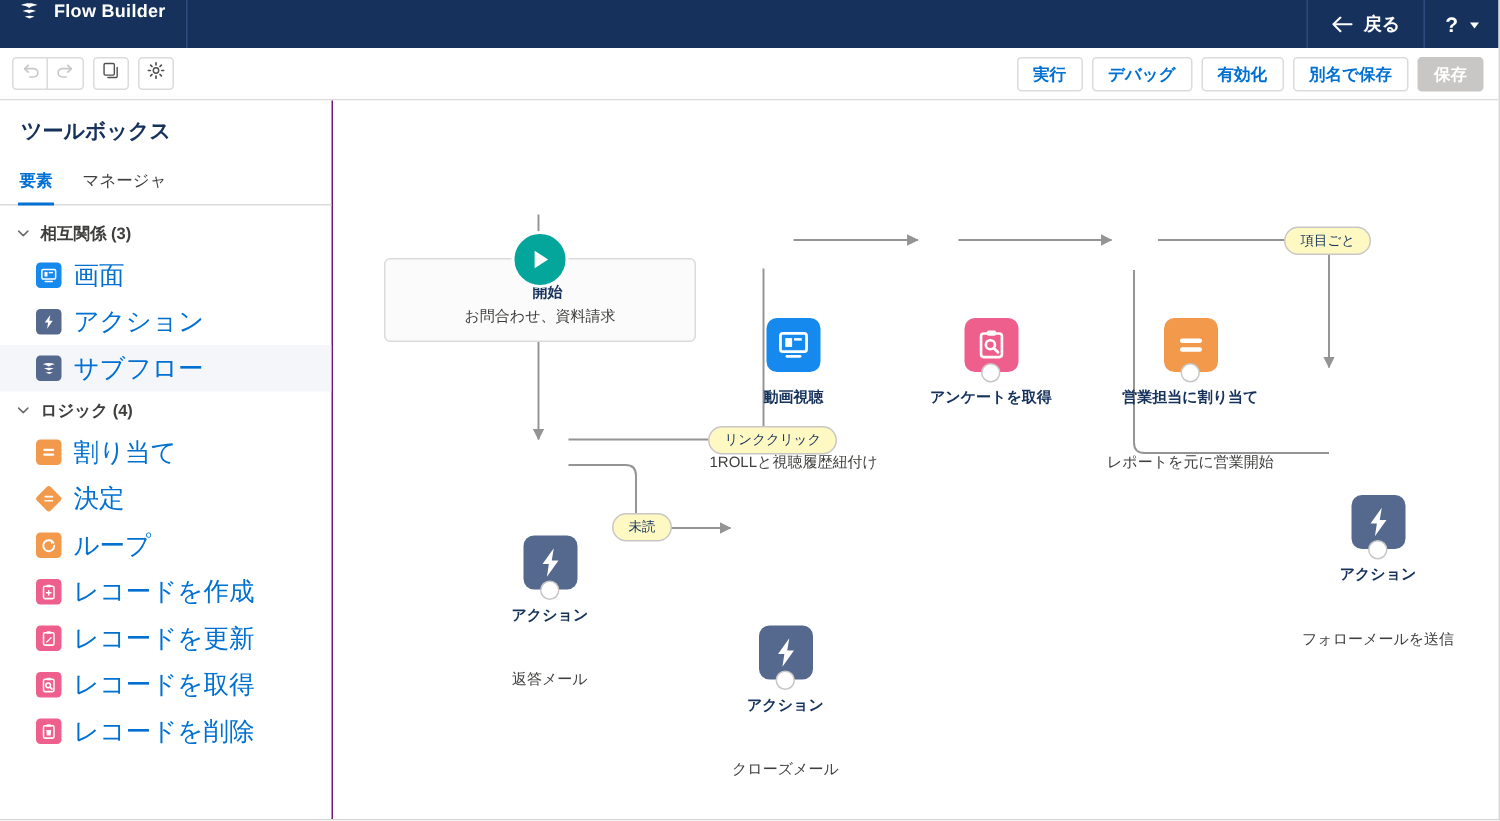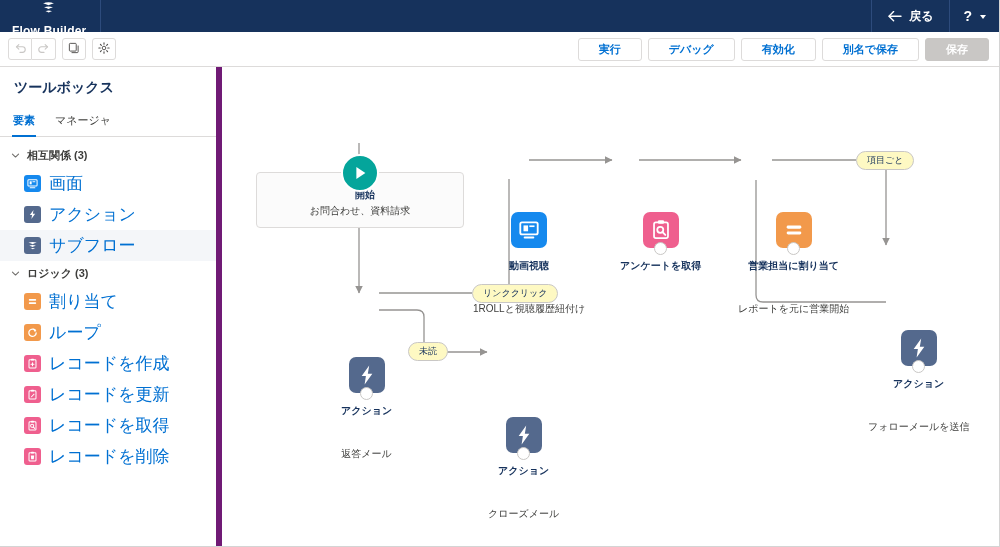--- a/index.html
+++ b/index.html
@@ -18,25 +18,24 @@
     overflow: hidden;
   }
 
   
   .header {
     position: absolute; top: 0; left: 0; right: 0; height: 32px;
     background: #16325c;
     display: flex; align-items: stretch;
   }
   .brand {
-    display: flex; align-items: center; gap: 8px;
+    display: flex; align-items: flex-start; gap: 8px;
     padding: 0 14px 0 12px;
     border-right: 1px solid #2d4b7c;
     color: #fff;
-    flex-direction: column;
   }
   .brand-label { font-size: 12px; font-weight: 700; letter-spacing: .2px; white-space: nowrap; }
   .brand-icon svg { display: block; }
   .header-spacer { flex: 1; }
   .hdr-btn {
     display: flex; align-items: center; justify-content: center; gap: 7px;
     color: #fff; font-size: 12px; font-weight: 700;
     border-left: 1px solid #2d4b7c;
     padding: 0 16px; cursor: pointer; white-space: nowrap;
   }
@@ -62,38 +61,38 @@
     display: flex; align-items: center; justify-content: center;
     cursor: pointer;
   }
   .tb-group .tb-btn:first-child { border-radius: 3px 0 0 3px; }
   .tb-group .tb-btn:last-child { border-radius: 0 3px 3px 0; border-left: none; }
   .tb-btn.single { border-radius: 3px; }
   .tb-btn.disabled { cursor: default; }
   .tb-right { margin-left: auto; display: flex; align-items: center; gap: 6px; padding-right: 2px; }
   .act-btn {
     height: 23px; min-width: 44px;
-    padding: 0 20px;
+    padding: 0 10px;
     border: 1px solid #dddbda; border-radius: 3px;
     background: #fff; color: #0070d2;
     font-family: inherit; font-size: 11px; font-weight: 700;
     display: flex; align-items: center; justify-content: center;
     cursor: pointer; white-space: nowrap;
   }
   .act-btn.primary-disabled {
     background: #c9c7c5; color: #fff; border-color: #c9c7c5; cursor: default;
   }
 
   
   .body { position: absolute; top: 67px; left: 0; right: 0; bottom: 0; display: flex; }
 
   
   .sidebar {
     width: 222px; background: #fff;
-    border-right: 6px solid #701a75;
+    border-right: 1px solid #701a75;
     display: flex; flex-direction: column;
   }
   .sb-title {
     font-size: 14px; font-weight: 700; color: #16325c;
     padding: 12px 14px 11px;
   }
   .sb-tabs {
     display: flex; gap: 18px; padding: 0 12px;
     border-bottom: 1px solid #dddbda;
   }
@@ -326,30 +325,41 @@
           </span>
           <span class="sb-item-label">サブフロー</span>
         </div>
 
         <div class="sb-group-head">
           <span class="chev">
             <svg width="9" height="9" viewBox="0 0 10 10">
                 <path d="M1.6 3.4L5 6.7l3.4-3.3" stroke="#706e6b" stroke-width="1.2" fill="none" stroke-linecap="round" stroke-linejoin="round"></path>
               </svg>
           </span>
-          <span>ロジック (3)</span>
+          <span>ロジック (4)</span>
         </div>
         <div class="sb-item">
           <span class="sb-ico ico-assign">
             <svg width="11" height="11" viewBox="0 0 12 12">
               <rect x="2" y="3.4" width="8" height="1.7" rx=".8" fill="#fff"></rect>
               <rect x="2" y="6.9" width="8" height="1.7" rx=".8" fill="#fff"></rect>
             </svg>
           </span>
           <span class="sb-item-label">割り当て</span>
+        </div>
+        <div class="sb-item">
+          <span class="diamond-wrap">
+            <span class="diamond">
+              <svg width="9" height="9" viewBox="0 0 12 12">
+                <rect x="2" y="3.4" width="8" height="1.5" rx=".7" fill="#fff"></rect>
+                <rect x="2" y="7" width="8" height="1.5" rx=".7" fill="#fff"></rect>
+              </svg>
+            </span>
+          </span>
+          <span class="sb-item-label">決定</span>
         </div>
         <div class="sb-item">
           <span class="sb-ico ico-loop">
             <svg width="11" height="11" viewBox="0 0 12 12">
               <path d="M9.4 4.2A4 4 0 1 0 10 6.4" stroke="#fff" stroke-width="1.4" fill="none" stroke-linecap="round"></path>
               <path d="M6.9 1.4l2.7 1.7-1.6 2.4" fill="#fff"></path>
             </svg>
           </span>
           <span class="sb-item-label">ループ</span>
         </div>

